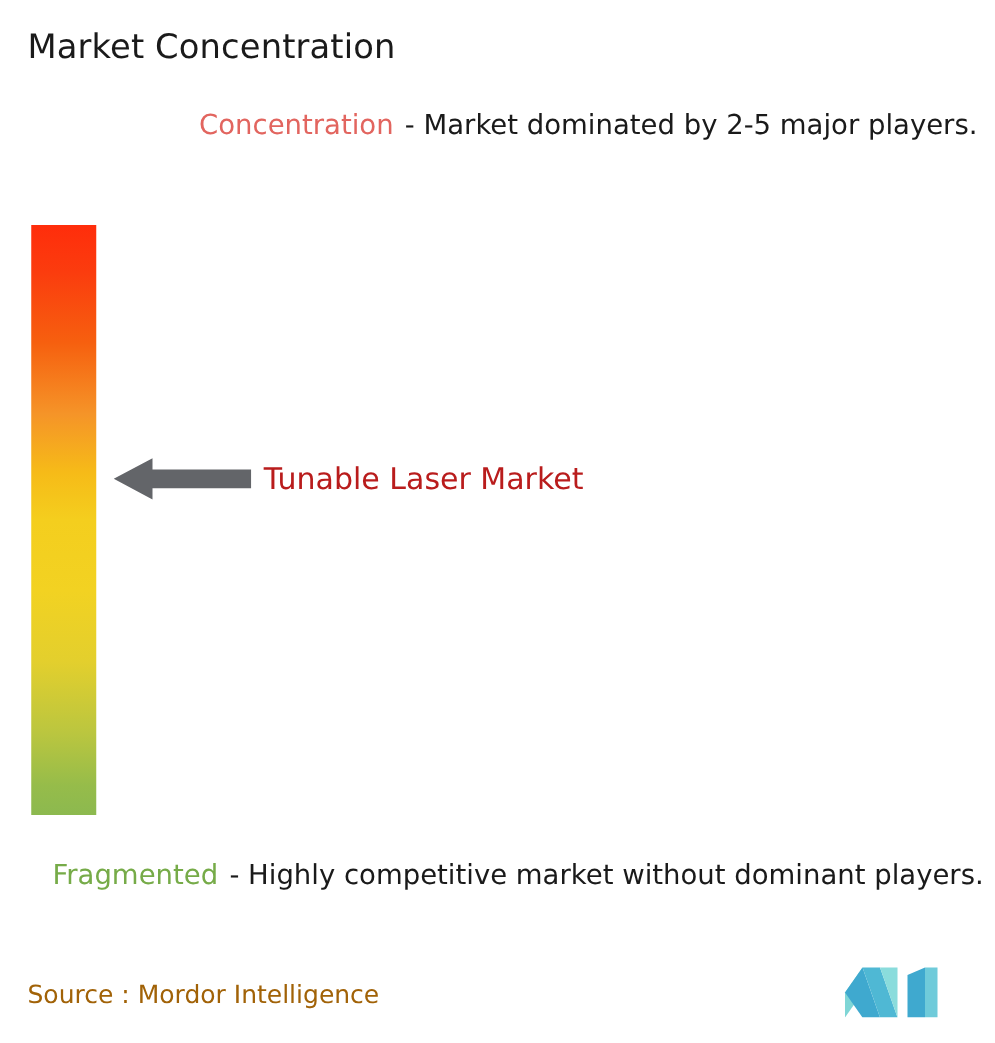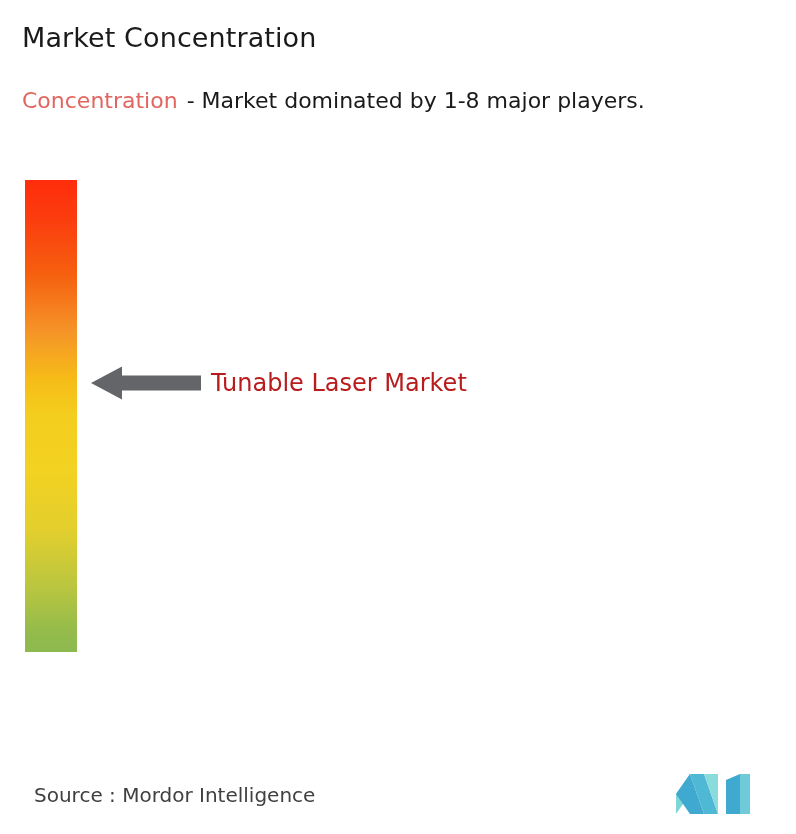--- a/index.html
+++ b/index.html
@@ -14,20 +14,21 @@
     font-family: "DejaVu Sans", sans-serif;
     overflow: hidden;
   }
 
   .page {
     position: absolute;
     left: 0;
     top: 0;
     width: 796px;
     height: 600px;
+    text-align: right;
   }
 
   
   #chart-title {
     position: absolute;
     left: 22px;
     top: 20px;
     font-size: 27px;
     line-height: 36px;
     color: #1a1a1a;
@@ -124,55 +125,58 @@
   
   #source-row {
     position: absolute;
     left: 22px;
     top: 780px;
     width: 752px;
     height: 44px;
   }
   #source-text {
     position: absolute;
-    left: 12px;
+    left: 0;
     top: 0;
     font-size: 20px;
     line-height: 30px;
-    color: #404040;
+    color: #a16207;
     white-space: nowrap;
   }
   #brand-logo {
     position: absolute;
     right: 22px;
     top: -8px;
     width: 78px;
     height: 42px;
   }
 </style>
 </head>
 <body>
 
 <div class="page">
 
   <div id="chart-title">Market Concentration</div>
 
   <div id="top-legend">
-    <span class="kw">Concentration</span><span class="kw-gap"></span><span>- Market dominated by 1-8 major players.</span>
+    <span class="kw">Concentration</span><span class="kw-gap"></span><span>- Market dominated by 2-5 major players.</span>
   </div>
 
   <div id="gradient-bar"></div>
 
   <div id="arrow-annotation">
     <svg id="arrow-icon" viewBox="0 0 110 34" xmlns="http://www.w3.org/2000/svg">
       <polygon points="0,17 31,0.5 31,9.5 110,9.5 110,24.5 31,24.5 31,33.5" fill="#636569"></polygon>
     </svg>
     <div id="arrow-label">Tunable Laser Market</div>
   </div>
 
+  <div id="bottom-legend">
+    <span class="kw">Fragmented</span><span class="kw-gap"></span><span>- Highly competitive market without dominant players.</span>
+  </div>
 
   <div id="source-row">
     <div id="source-text">Source :  Mordor Intelligence</div>
 
     <svg id="brand-logo" viewBox="0 0 78 42" xmlns="http://www.w3.org/2000/svg">
 
       <polygon points="2,42 2,22 16,2 16,22" fill="#7FD6D6"></polygon>
       <polygon points="2,22 16,2 30,42 16,42" fill="#3FA9CF"></polygon>
 
       <polygon points="30,42 16,2 30,2 44,42" fill="#4FB8D4"></polygon>

